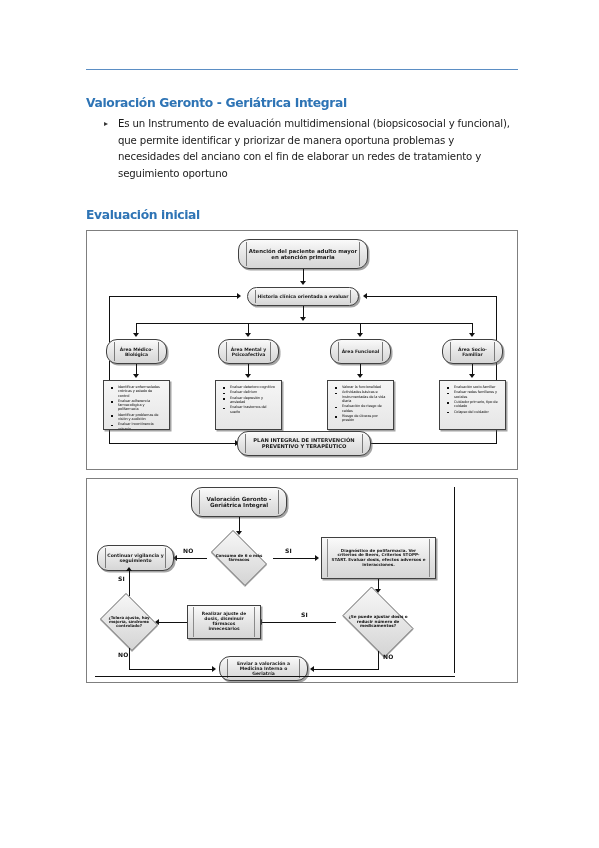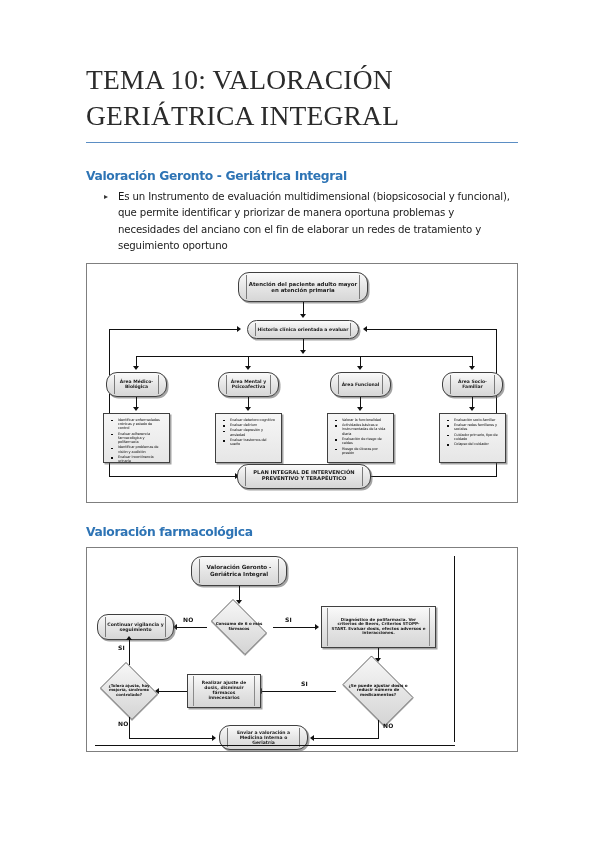--- a/index.html
+++ b/index.html
@@ -100,30 +100,30 @@
     position:absolute;font-family:"DejaVu Sans",sans-serif;font-weight:700;
     font-size:6px;color:#111;letter-spacing:.2px;
   }
 </style>
 </head>
 <body>
 
 <div class="page">
   <div class="content">
 
-    <h1 class="doc-title">TEMA 10: VALORACIÓN GERIÁTRICA INTEGRAL</h1>
     <hr class="title-rule">
 
     <h2 class="section">Valoración Geronto - Geriátrica Integral</h2>
 
     <div class="bullet-row">
       <div class="bullet-mark">▸</div>
       <div class="bullet-text">Es un Instrumento de evaluación multidimensional (biopsicosocial y funcional), que permite identificar y priorizar de manera oportuna problemas y necesidades del anciano con el fin de elaborar un redes de tratamiento y seguimiento oportuno</div>
     </div>
 
+    <h2 class="section">Evaluación inicial</h2>
 
     <div class="diagram dg1">
 
       <div class="node term" style="left:151px;top:8px;width:130px;height:30px;font-size:5.4px;">
         <span>Atención del paciente adulto mayor en atención primaria</span>
       </div>
 
       <div class="ln lnv" style="left:216px;top:38px;height:14px;"></div>
       <div class="arw arw-d" style="left:213px;top:50px;"></div>
 
@@ -212,21 +212,20 @@
           <li>Cuidador primario, tipo de cuidado</li>
           <li>Colapso del cuidador</li>
         </ul>
       </div>
 
       <div class="node term" style="left:150px;top:200px;width:134px;height:25px;font-size:5.2px;">
         <span>PLAN INTEGRAL DE INTERVENCIÓN PREVENTIVO Y TERAPÉUTICO</span>
       </div>
     </div>
 
-    <h2 class="section tight">Valoración farmacológica</h2>
 
     <div class="diagram dg2">
 
       <div class="node term" style="left:104px;top:8px;width:96px;height:30px;font-size:5.6px;">
         <span>Valoración Geronto - Geriátrica Integral</span>
       </div>
 
       <div class="ln lnv" style="left:152px;top:38px;height:16px;"></div>
       <div class="arw arw-d" style="left:149px;top:52px;"></div>
 

